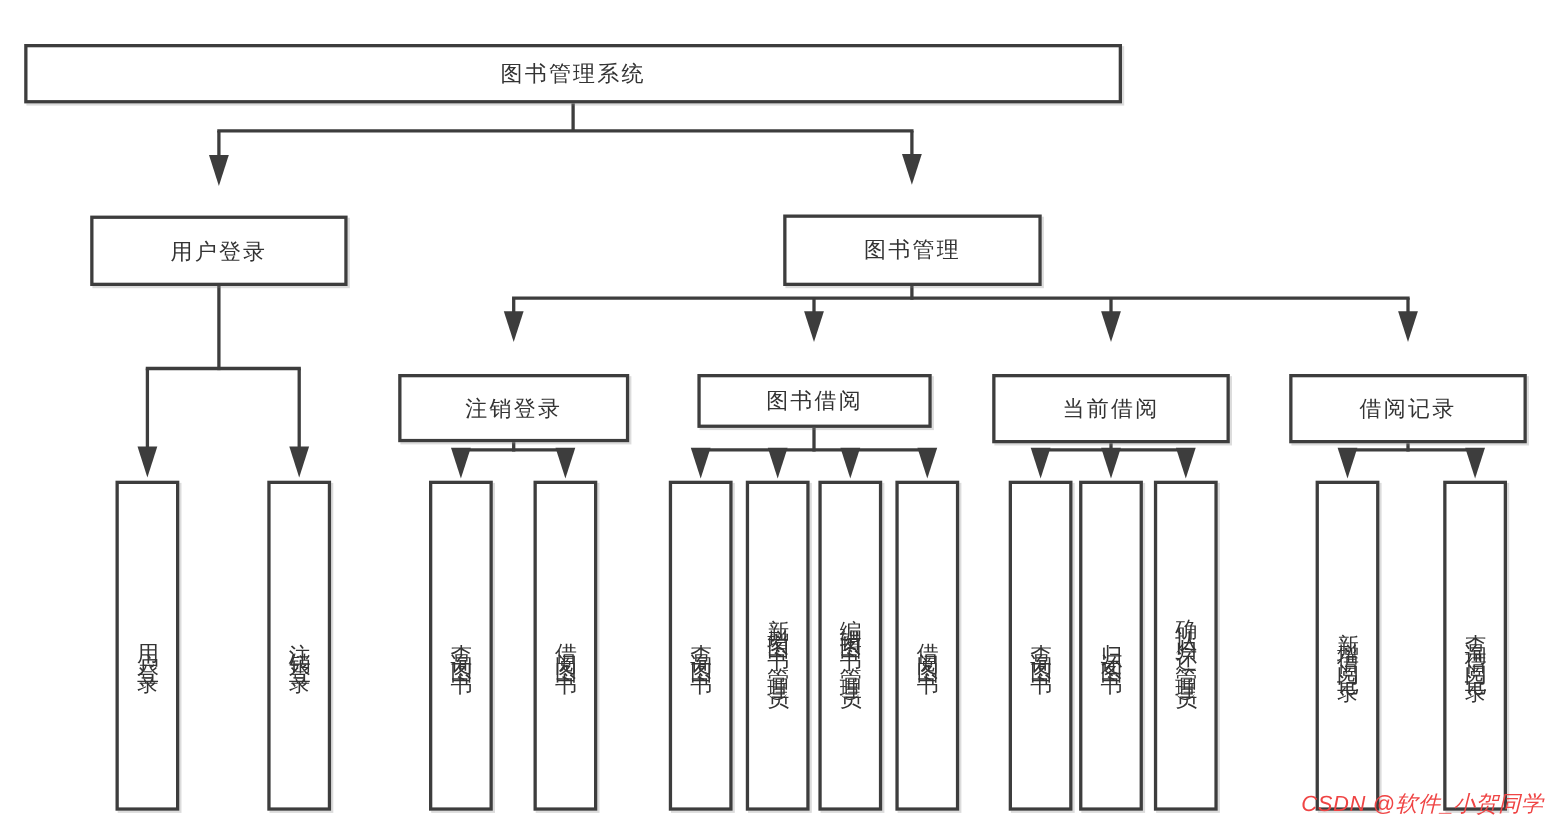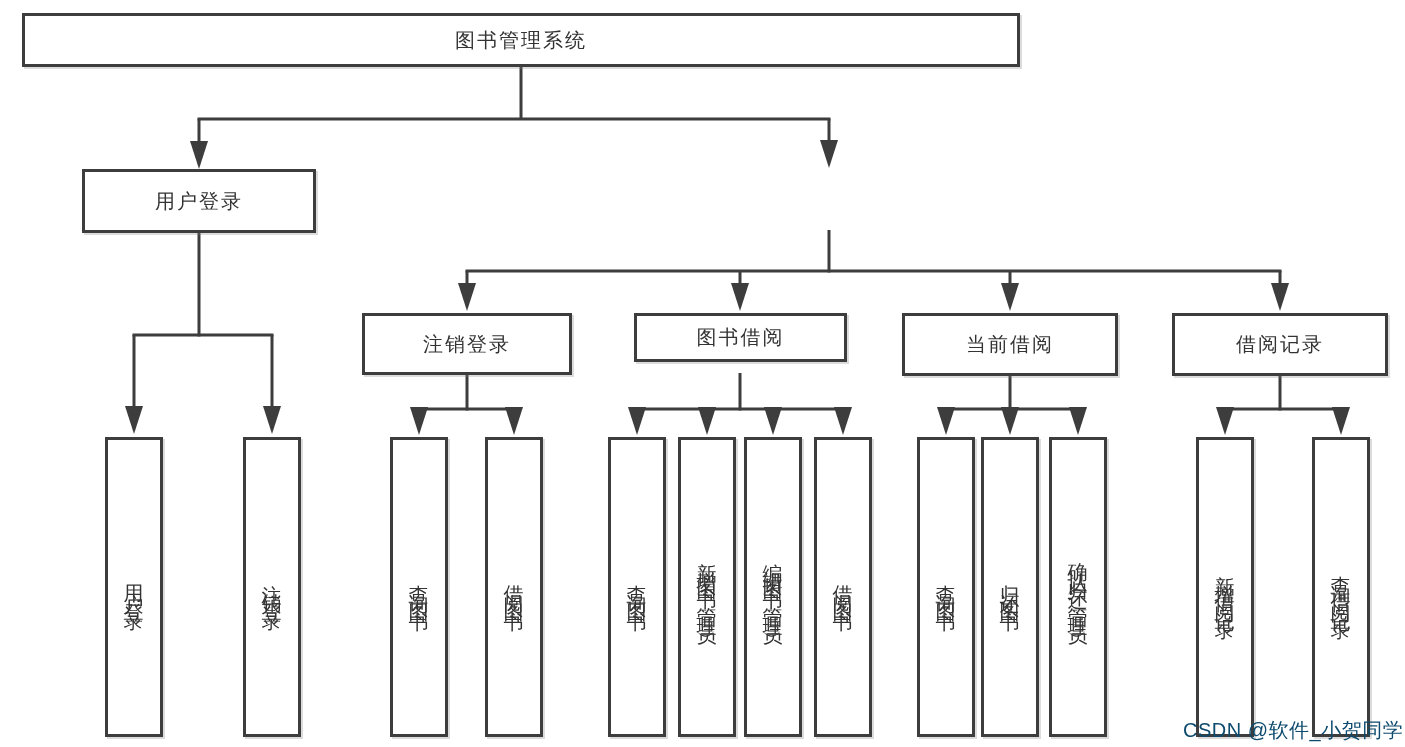--- a/index.html
+++ b/index.html
@@ -29,38 +29,40 @@
     color: #333333;
     display: flex;
     align-items: center;
     justify-content: center;
     z-index: 2;
     box-shadow: 2px 2px 0 rgba(130,130,130,0.28);
   }
   .hnode {
     font-size: 20px;
     letter-spacing: 2px;
+    margin-top: 27px;
   }
   .vnode span {
     writing-mode: vertical-rl;
     text-orientation: mixed;
     font-size: 20px;
     letter-spacing: 9px;
     line-height: 1;
     white-space: nowrap;
   }
   .watermark {
     position: absolute;
     left: 1183px;
     top: 717px;
     font-size: 20px;
-    color: #0c4a6e;
+    color: #ef4444;
     letter-spacing: 0.5px;
     z-index: 10;
     white-space: nowrap;
+    font-style: italic;
   }
 </style>
 </head>
 <body>
 
 <div class="stage">
 
   <svg class="connectors" width="1405" height="747" viewBox="0 0 1405 747" xmlns="http://www.w3.org/2000/svg">
     <g stroke="#3d3d3d" stroke-width="3" fill="none">
 
@@ -118,20 +120,23 @@
     </g>
   </svg>
 
   <div class="hnode" style="left:22px; top:13px; width:998px; height:54px;">
     <span>图书管理系统</span>
   </div>
 
   <div class="hnode" style="left:82px; top:169px; width:234px; height:64px;">
     <span>用户登录</span>
   </div>
+  <div class="hnode" style="left:712px; top:168px; width:235px; height:65px;">
+    <span>图书管理</span>
+  </div>
 
   <div class="hnode" style="left:362px; top:313px; width:210px; height:62px;">
     <span>注销登录</span>
   </div>
   <div class="hnode" style="left:634px; top:313px; width:213px; height:49px;">
     <span>图书借阅</span>
   </div>
   <div class="hnode" style="left:902px; top:313px; width:216px; height:63px;">
     <span>当前借阅</span>
   </div>

